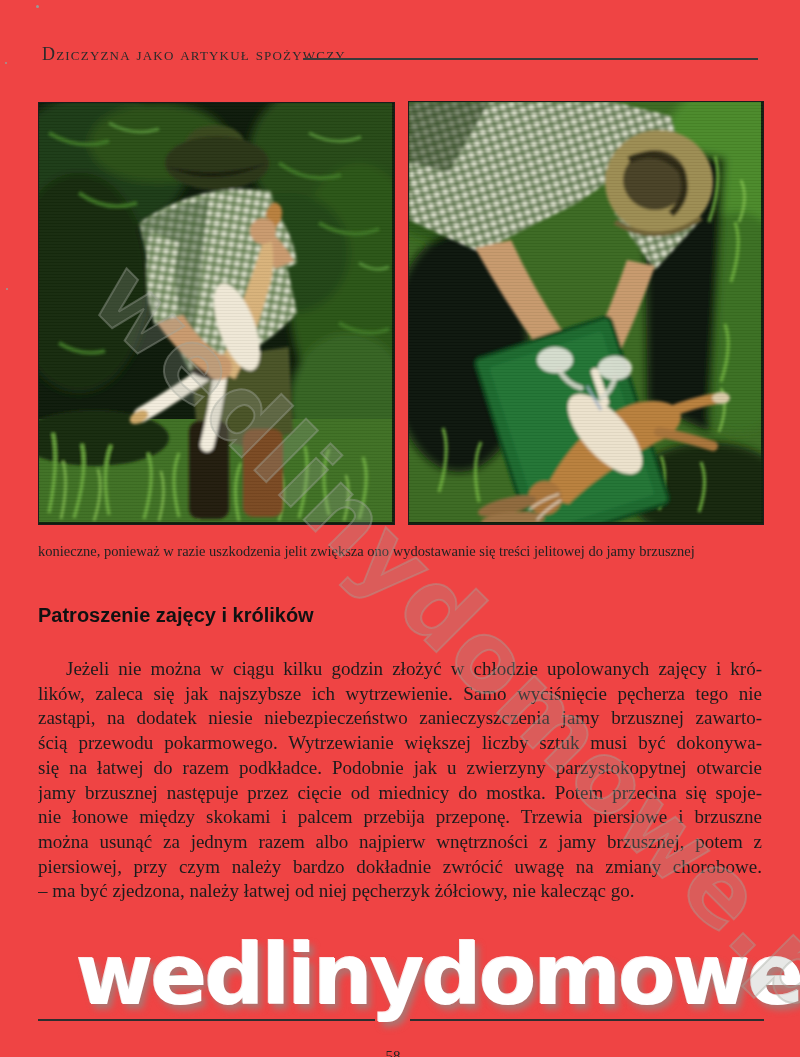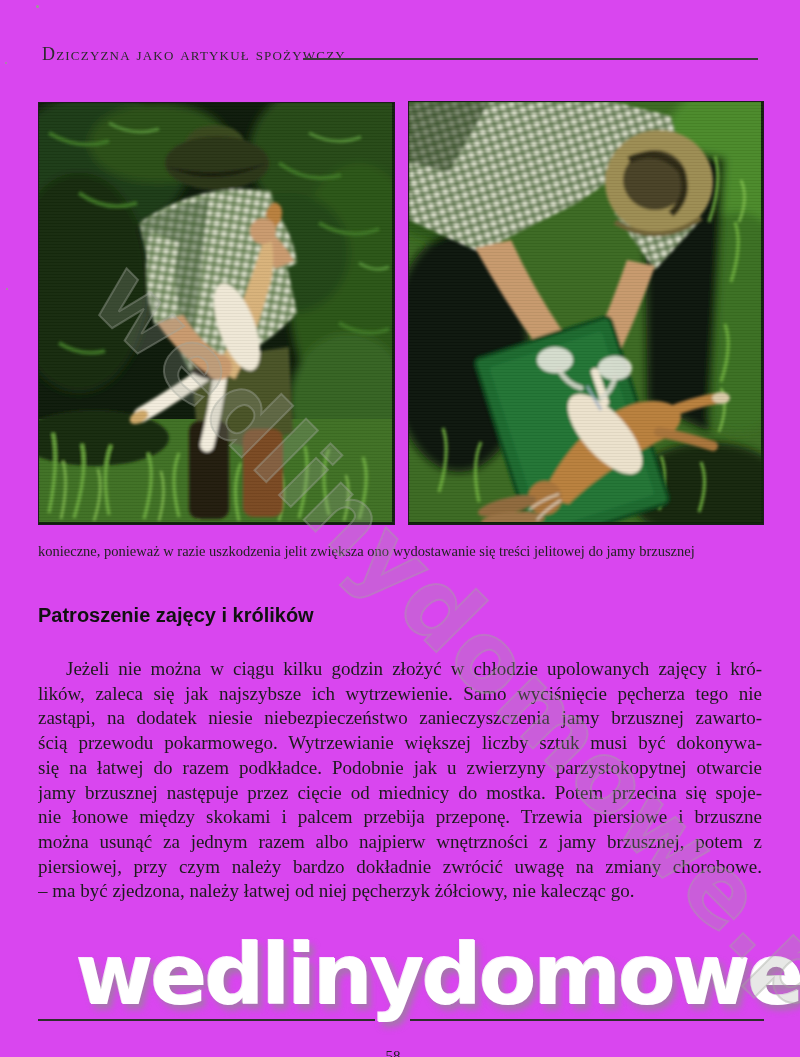--- a/index.html
+++ b/index.html
@@ -1,20 +1,20 @@
 <!DOCTYPE html>
 <html><head>
 <meta charset="utf-8">
 <style>
   html,body{margin:0;padding:0;background:#e8e8e6;}
   .page{
     position:relative;
     width:800px;height:1057px;
     margin:0 auto;
-    background:#d946ef;
+    background:#ef4444;
     overflow:hidden;
     font-family:"Liberation Serif", serif;
     color:#1e1e1e;
   }
   
   .header-title{
     position:absolute;left:42px;top:44px;
     font-variant:small-caps;
     font-size:18px;letter-spacing:1.2px;
     color:#2b2b2b;

